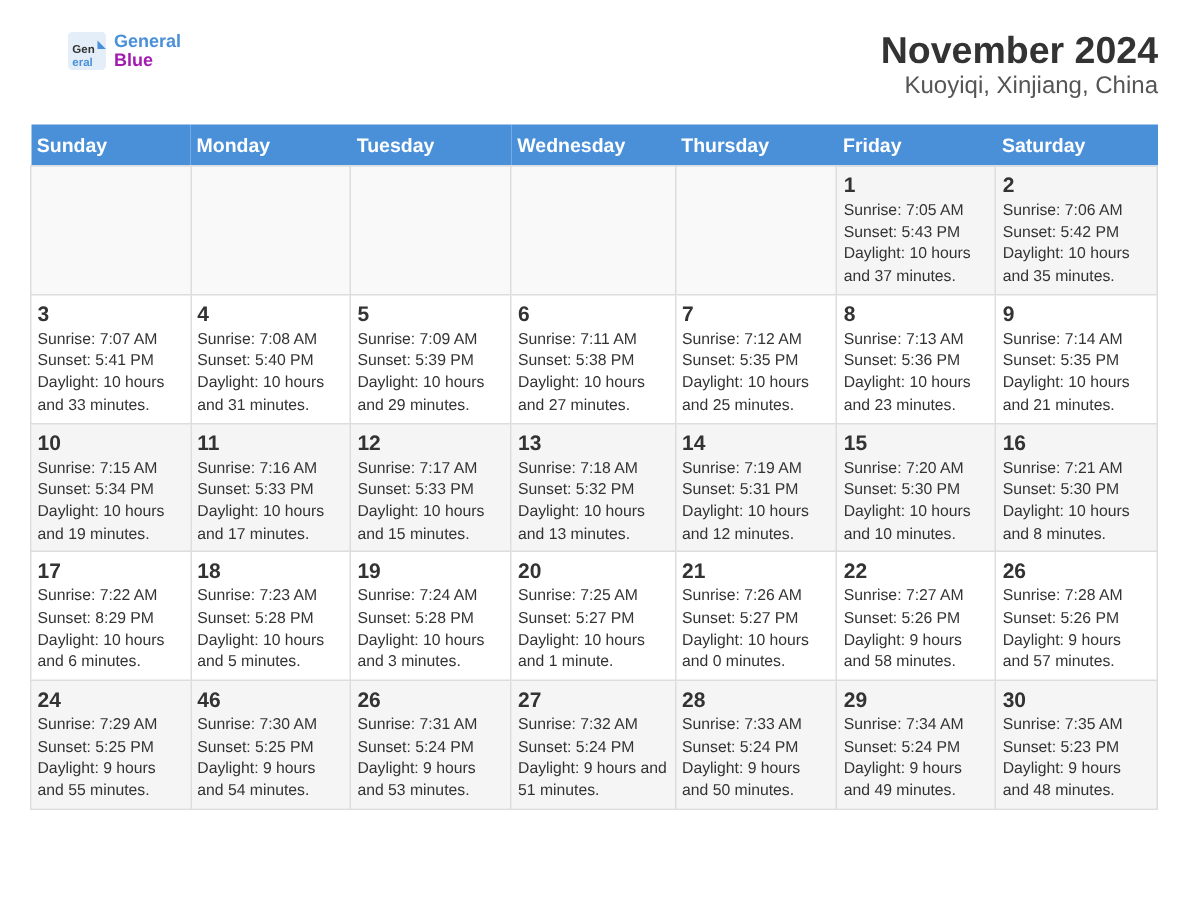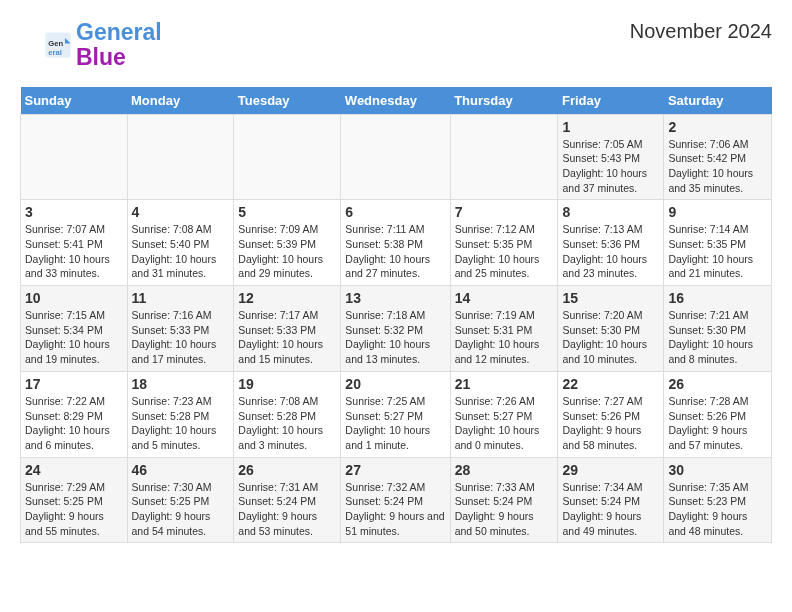--- a/index.html
+++ b/index.html
@@ -16,38 +16,38 @@
       align-items: flex-start;
       margin-bottom: 16px;
     }
     .logo {
       display: flex;
       align-items: center;
       gap: 4px;
       margin-left: 24px;
     }
     .logo-text {
-      font-size: 23px;
+      font-size: 12px;
       font-weight: bold;
       color: #333;
       line-height: 1.1;
     }
     .logo-text span {
       color: #4a90d9;
     }
     .logo-icon {
       width: 28px;
       height: 28px;
     }
     .title-area {
       text-align: right;
     }
     .month-title {
-      font-size: 20px;
-      font-weight: normal;
+      font-size: 25px;
+      font-weight: bold;
       color: #333;
     }
     .location-title {
       font-size: 16px;
       color: #555;
     }
     table {
       width: 100%;
       border-collapse: collapse;
       font-size: 11px;
@@ -105,20 +105,21 @@
       <polygon points="30,10 38,18 30,18" fill="#4a90d9"></polygon>
     </svg>
     <div>
       <div class="logo-text">
         <span>General</span><br><span style="color:#a21caf">Blue</span>
       </div>
     </div>
   </div>
   <div class="title-area">
     <div class="month-title">November 2024</div>
+    <div class="location-title">Kuoyiqi, Xinjiang, China</div>
   </div>
 </div>
 
 <table>
   <thead>
     <tr id="weekday-row">
         <th>Sunday</th>
         <th>Monday</th>
         <th>Tuesday</th>
         <th>Wednesday</th>
@@ -243,21 +244,21 @@
 Daylight: 10 hours and 6 minutes.</div>
         </td>
         <td>
           <span class="day-num">18</span>
           <div class="day-info">Sunrise: 7:23 AM
 Sunset: 5:28 PM
 Daylight: 10 hours and 5 minutes.</div>
         </td>
         <td>
           <span class="day-num">19</span>
-          <div class="day-info">Sunrise: 7:08 AM
+          <div class="day-info">Sunrise: 7:24 AM
 Sunset: 5:28 PM
 Daylight: 10 hours and 3 minutes.</div>
         </td>
         <td>
           <span class="day-num">20</span>
           <div class="day-info">Sunrise: 7:25 AM
 Sunset: 5:27 PM
 Daylight: 10 hours and 1 minute.</div>
         </td>
         <td>

